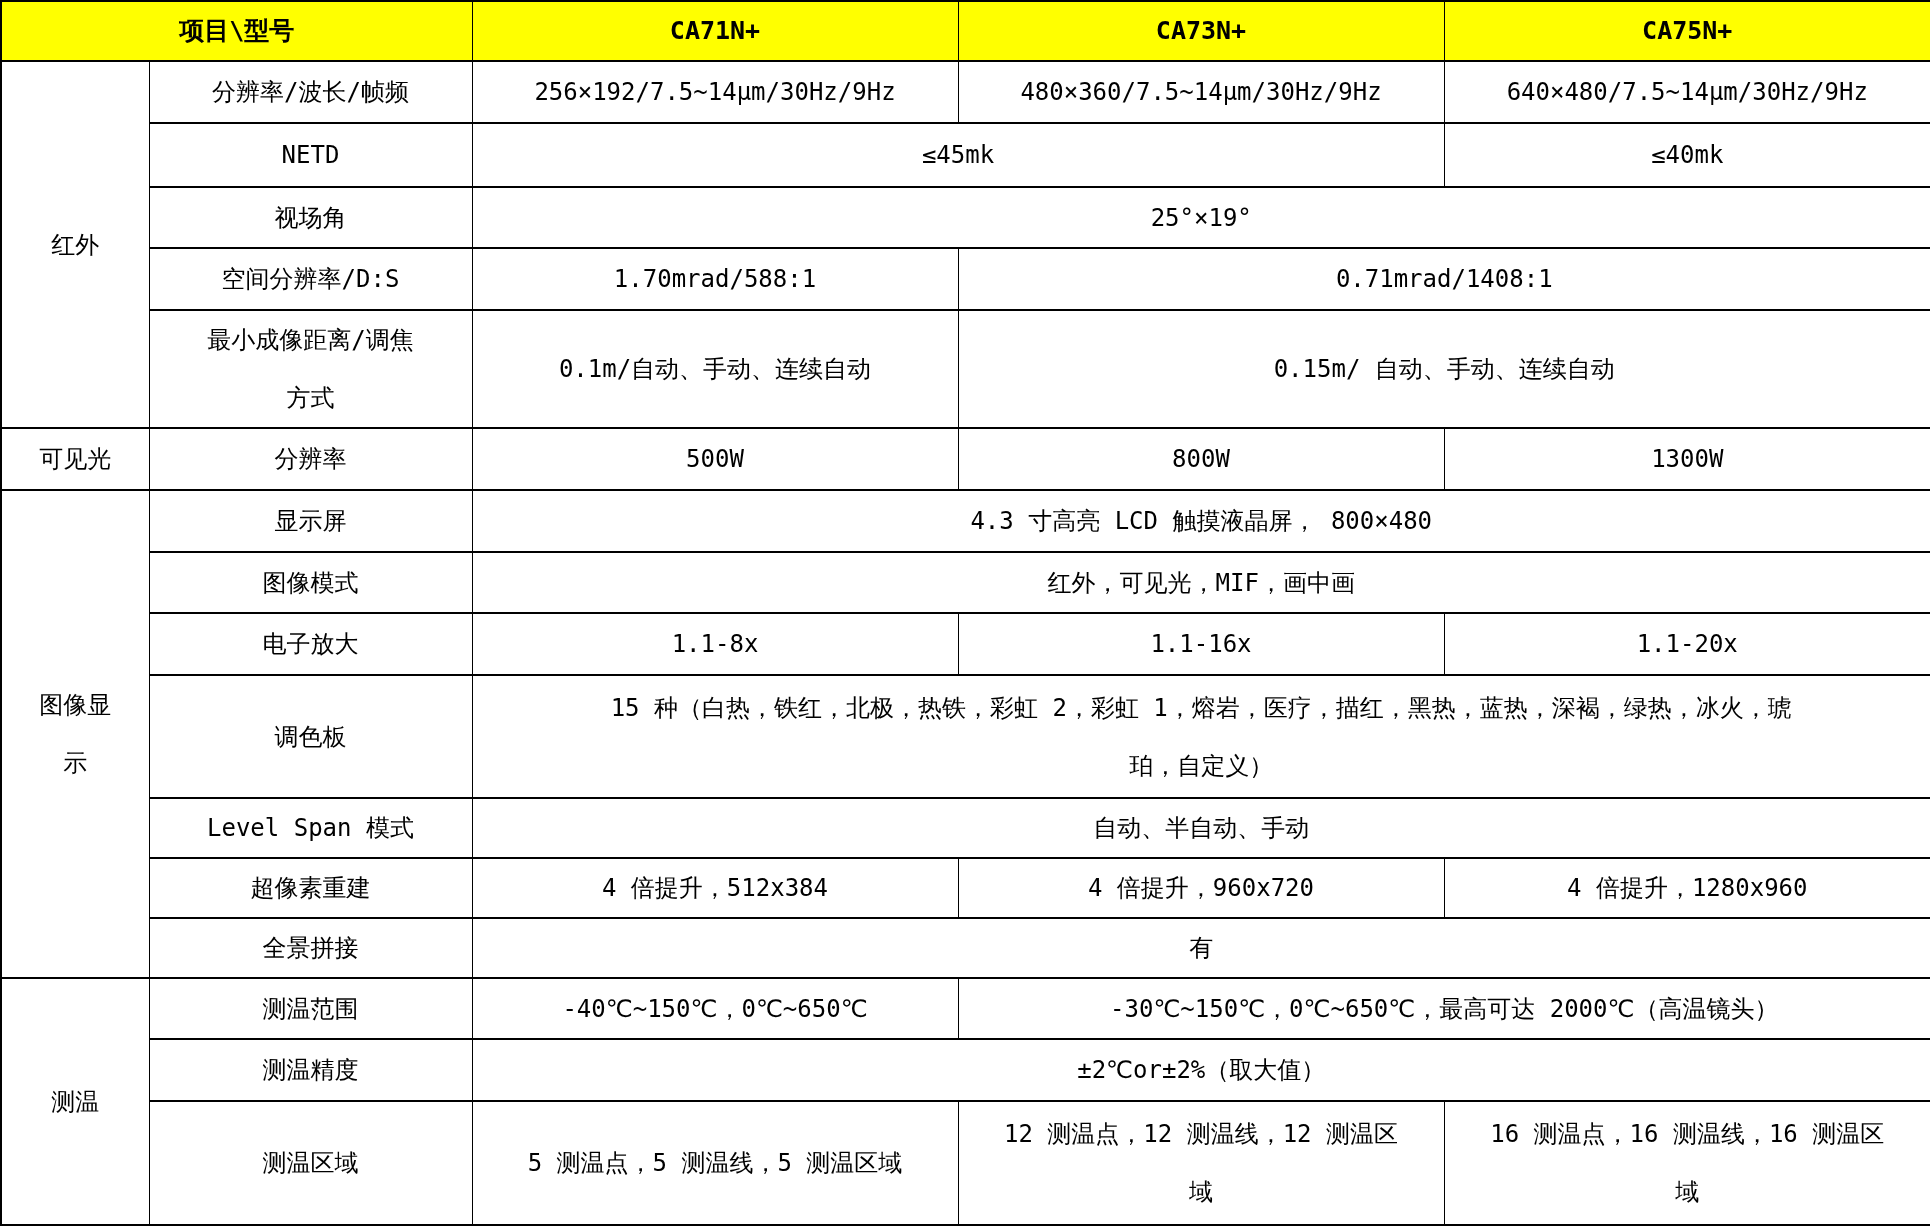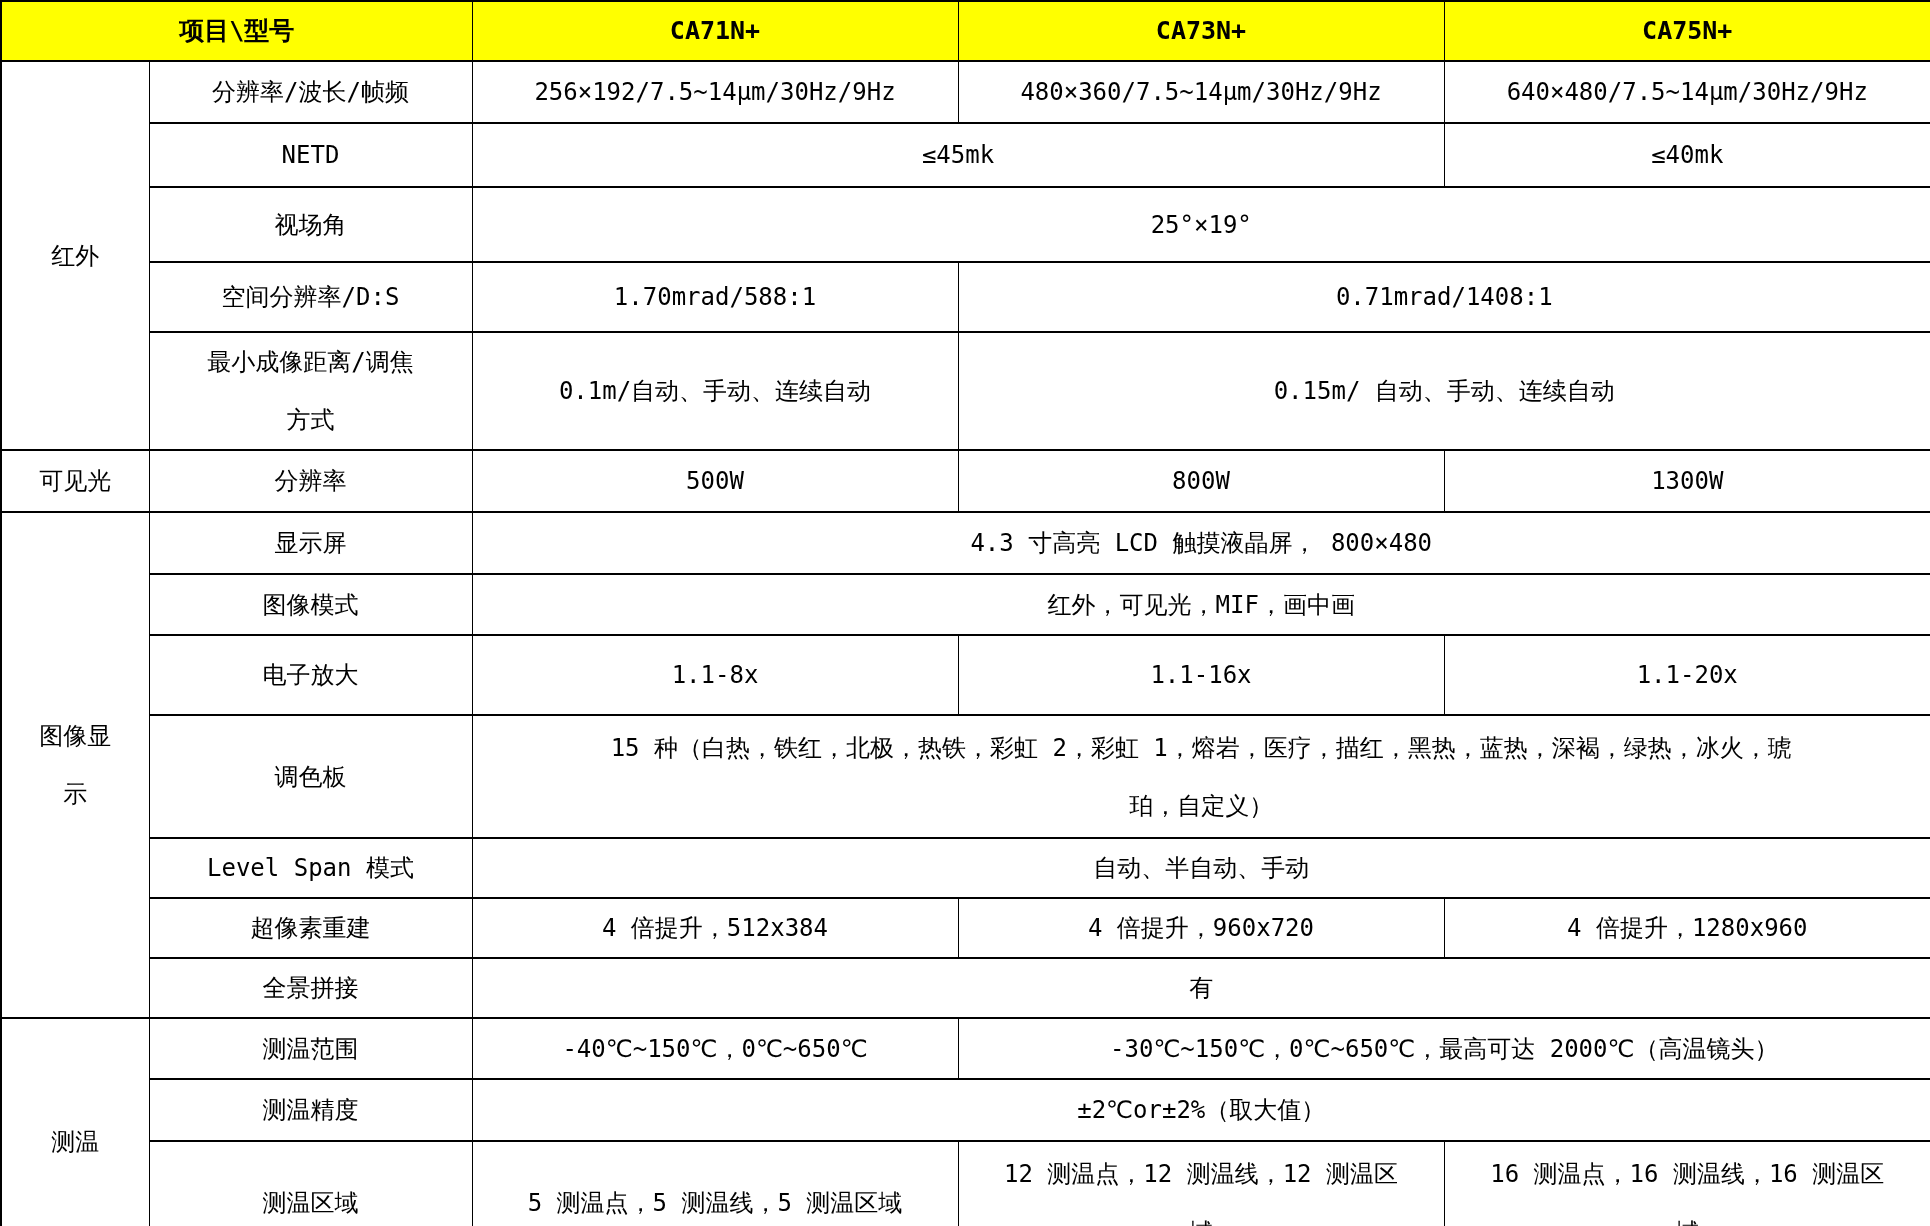--- a/index.html
+++ b/index.html
@@ -68,25 +68,25 @@
       <td>分辨率/波长/帧频</td>
       <td>256×192/7.5~14μm/30Hz/9Hz</td>
       <td>480×360/7.5~14μm/30Hz/9Hz</td>
       <td>640×480/7.5~14μm/30Hz/9Hz</td>
     </tr>
     <tr style="height:64px">
       <td>NETD</td>
       <td colspan="2">≤45mk</td>
       <td>≤40mk</td>
     </tr>
-    <tr style="height:75px">
+    <tr style="height:61px">
       <td>视场角</td>
       <td colspan="3">25°×19°</td>
     </tr>
-    <tr style="height:70px">
+    <tr style="height:62px">
       <td>空间分辨率/D:S</td>
       <td>1.70mrad/588:1</td>
       <td colspan="2">0.71mrad/1408:1</td>
     </tr>
     <tr style="height:96px">
       <td>最小成像距离/调焦
 方式</td>
       <td>0.1m/自动、手动、连续自动</td>
       <td colspan="2">0.15m/ 自动、手动、连续自动</td>
     </tr>
@@ -100,21 +100,21 @@
     <tr style="height:62px">
       <td rowspan="7">图像显
 示</td>
       <td>显示屏</td>
       <td colspan="3">4.3 寸高亮 LCD 触摸液晶屏， 800×480</td>
     </tr>
     <tr style="height:61px">
       <td>图像模式</td>
       <td colspan="3">红外，可见光，MIF，画中画</td>
     </tr>
-    <tr style="height:80px">
+    <tr style="height:62px">
       <td>电子放大</td>
       <td>1.1-8x</td>
       <td>1.1-16x</td>
       <td>1.1-20x</td>
     </tr>
     <tr style="height:123px">
       <td>调色板</td>
       <td colspan="3">15 种（白热，铁红，北极，热铁，彩虹 2，彩虹 1，熔岩，医疗，描红，黑热，蓝热，深褐，绿热，冰火，琥
 珀，自定义）</td>
     </tr>

